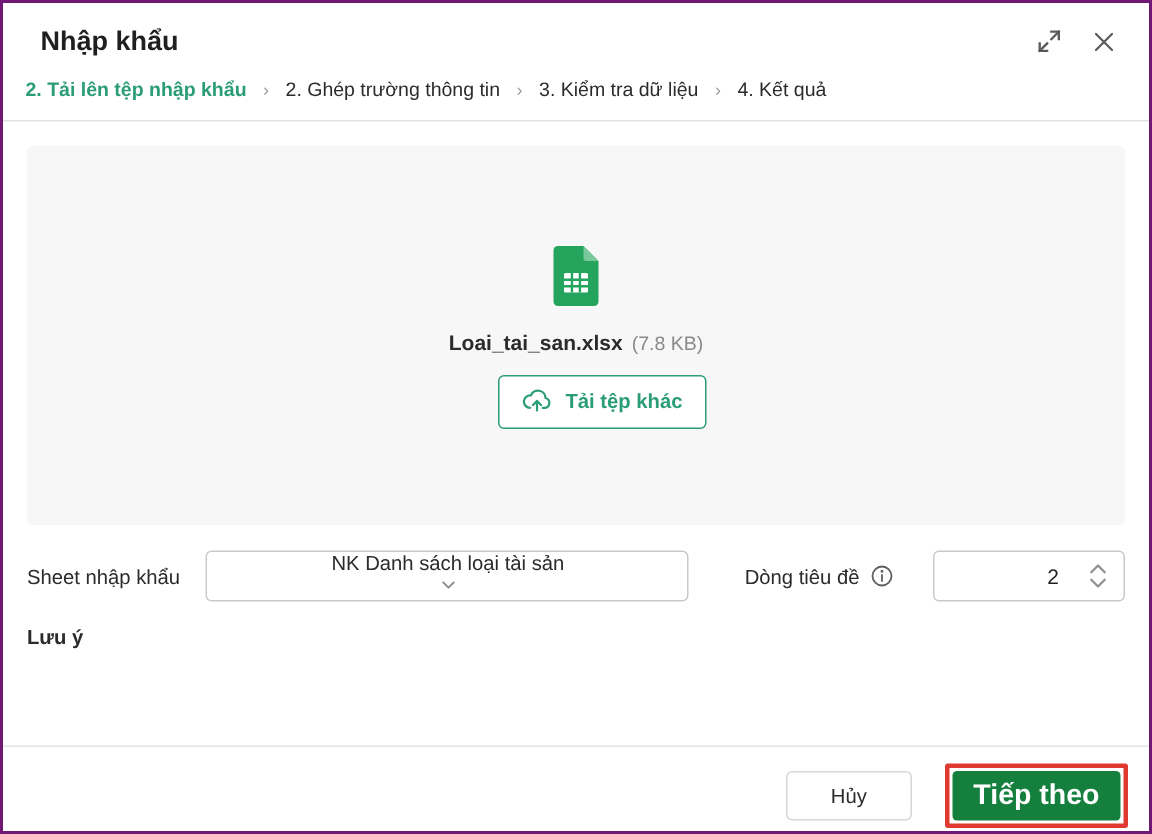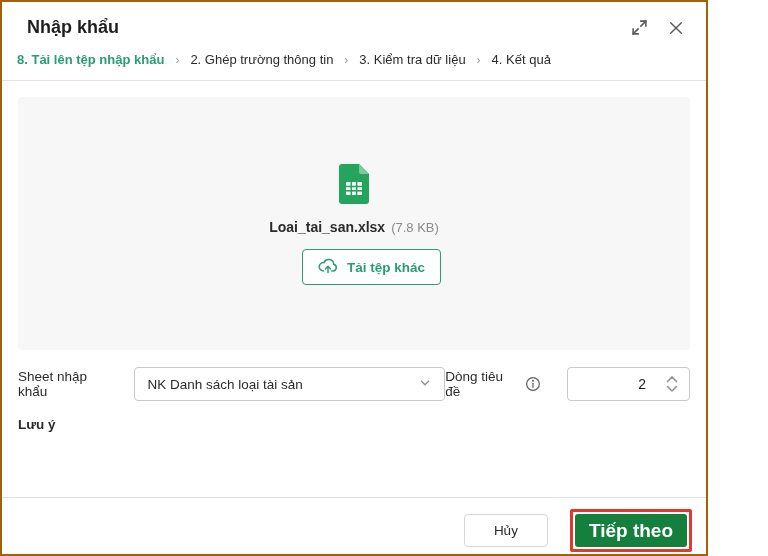--- a/index.html
+++ b/index.html
@@ -2,22 +2,22 @@
 <html><head>
 <meta charset="utf-8">
 <style>
   * { box-sizing: border-box; }
   html, body { margin: 0; padding: 0; }
   body {
     font-family: "Liberation Sans", "DejaVu Sans", sans-serif;
     width: 768px; height: 556px; background: #fff;
   }
   .dialog {
-    width: 708px; height: 556px;
-    border: 2px solid #a16207;
+    width: 768px; height: 556px;
+    border: 2px solid #701a75;
     background: #fff;
     display: flex; flex-direction: column;
     overflow: hidden;
   }
   .header {
     display: flex; align-items: center; justify-content: space-between;
     padding: 15px 22px 4px 25px;
   }
   .title { font-size: 18px; font-weight: bold; color: #1f1f1f; }
   .header-icons { display: flex; align-items: center; gap: 20px; }
@@ -53,20 +53,21 @@
     display: flex; align-items: center;
     padding: 0 16px; margin-top: 17px; height: 34px;
   }
   .form-label { font-size: 13.5px; color: #2b2b2b; }
   .select {
     width: 322px; height: 34px; margin-left: 17px;
     border: 1px solid #c9c9c9; border-radius: 4px; background: #fff;
     display: flex; align-items: center; justify-content: space-between;
     padding: 0 12px 0 13px; font-size: 13.5px; color: #2b2b2b;
     cursor: pointer;
+    flex-direction: column;
   }
   .right-group { margin-left: auto; display: flex; align-items: center; }
   .info-icon { margin-left: 7px; display: flex; align-items: center; color: #5f5f5f; }
   .number-input {
     width: 128px; height: 34px; margin-left: 26px;
     border: 1px solid #c9c9c9; border-radius: 4px; background: #fff;
     display: flex; align-items: center;
   }
   .number-value { flex: 1; text-align: right; padding-right: 15px; font-size: 14px; color: #1f1f1f; }
   .spinner { width: 28px; display: flex; flex-direction: column; align-items: center; gap: 1px; padding-right: 6px; }
@@ -117,21 +118,21 @@
       </span>
       <span class="icon-btn">
         <svg width="16" height="16" viewBox="0 0 24 24" fill="none" stroke="currentColor" stroke-width="2.2" stroke-linecap="round">
           <path d="M4 4l16 16M20 4L4 20"></path>
         </svg>
       </span>
     </div>
   </div>
 
   <div class="steps">
-    <span class="step active">8. Tải lên tệp nhập khẩu</span>
+    <span class="step active">2. Tải lên tệp nhập khẩu</span>
     <span class="step-sep">›</span>
     <span class="step">2. Ghép trường thông tin</span>
     <span class="step-sep">›</span>
     <span class="step">3. Kiểm tra dữ liệu</span>
     <span class="step-sep">›</span>
     <span class="step">4. Kết quả</span>
   </div>
 
   <div class="divider"></div>
 

